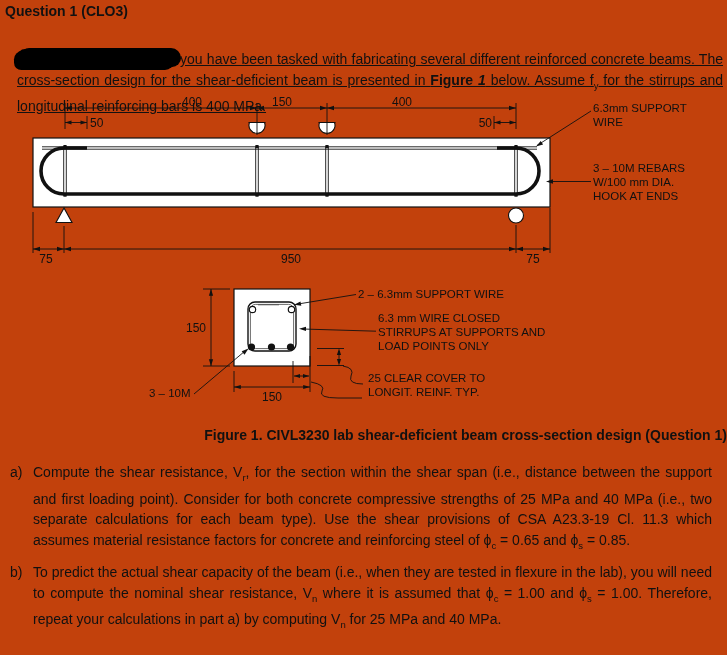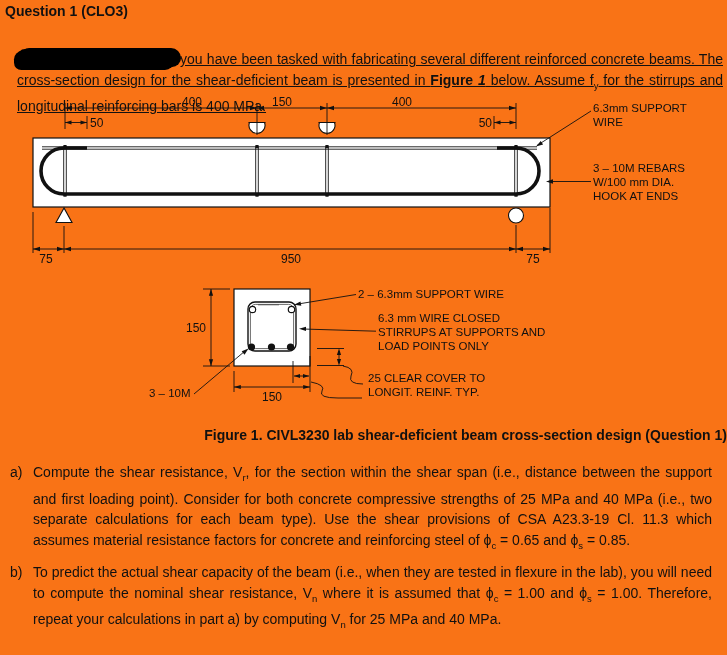--- a/index.html
+++ b/index.html
@@ -1,16 +1,16 @@
 <!DOCTYPE html>
 <html><head>
 <meta charset="utf-8">
 <style>
   html,body{margin:0;padding:0;background:#fff;}
-  .page{position:relative;width:727px;height:655px;background:#f97316;overflow:hidden;
+  .page{position:relative;width:727px;height:655px;background:#c2410c;overflow:hidden;
         font-family:"Liberation Sans","DejaVu Sans",sans-serif;color:#111;}
   .heading{position:absolute;top:3px;left:5px;font-size:14px;font-weight:bold;}
   .intro{position:absolute;top:37px;left:5px;width:706px;font-size:14px;line-height:20.6px;
          text-align:justify;margin:12px;text-decoration:underline;}
   .redaction{display:inline-block;width:160px;height:19px;background:#000;border-radius:9px 11px 10px 8px;
              vertical-align:-4px;margin-right:3px;box-shadow:-3px 2px 0 0 #000, 4px -1px 0 0 #000;}
   .b{font-weight:bold;}
   .bi{font-weight:bold;font-style:italic;}
   sub{font-size:9.5px;}
   .figure-svg{position:absolute;top:95px;left:0;}

